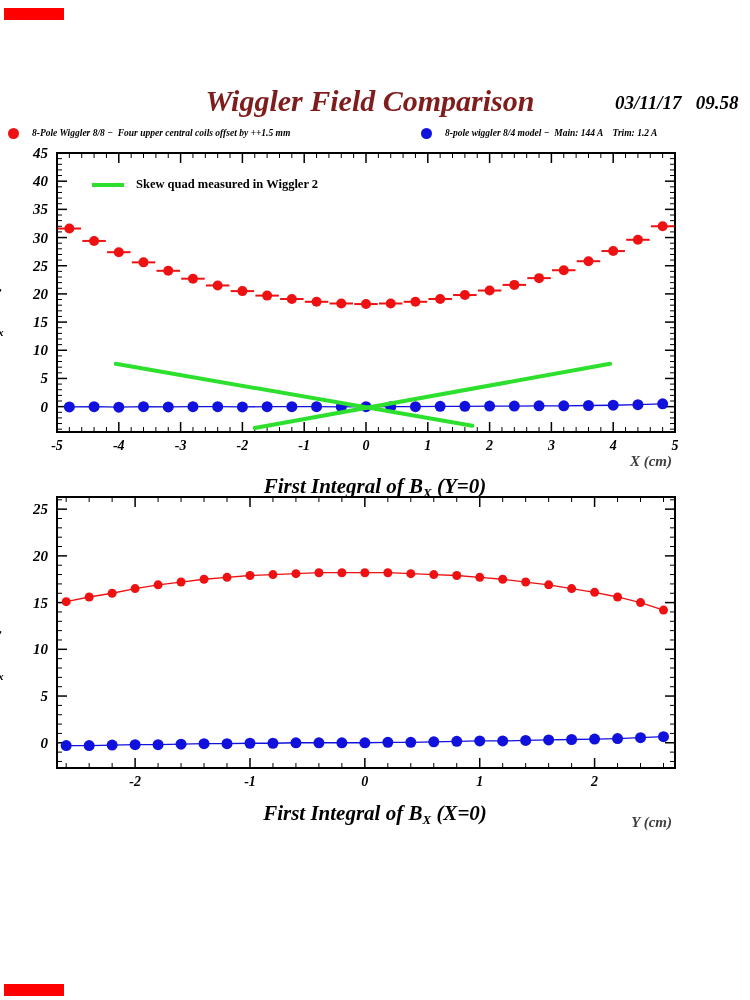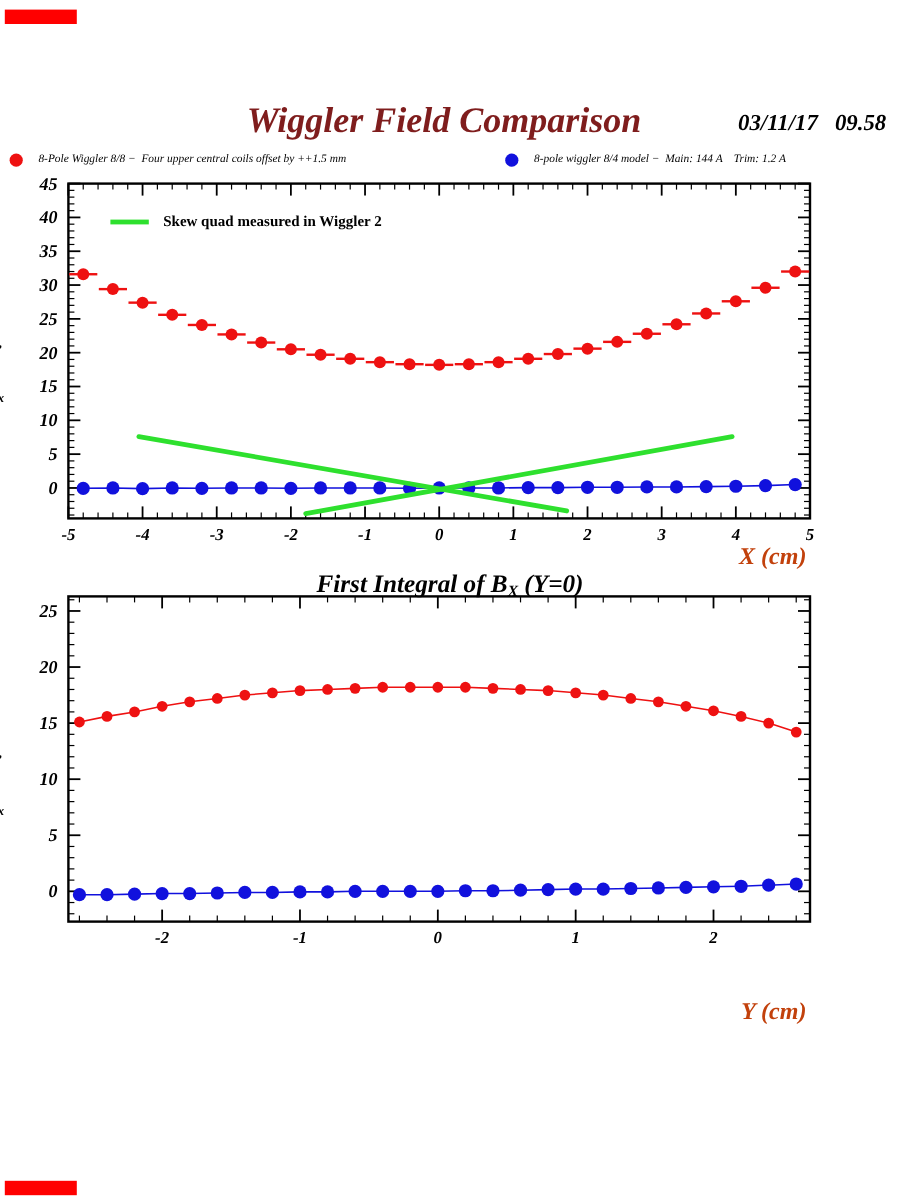--- a/index.html
+++ b/index.html
@@ -7,28 +7,28 @@
         font-family:"Liberation Serif","DejaVu Serif",serif;}
   .corner-bar{position:absolute;width:60px;height:12px;background:#f00;}
   .corner-bar.tl{left:4px;top:8px;}
   .corner-bar.bl{left:4px;top:984px;}
   .main-title{position:absolute;left:0;top:84px;width:740px;text-align:center;
       font-size:30px;font-weight:bold;font-style:italic;color:#7f1d1d;}
   .datetime{position:absolute;left:615px;top:92px;font-size:19px;font-weight:bold;
       font-style:italic;white-space:pre;color:#000;}
   .legend-item{position:absolute;top:127px;height:14px;}
   .legend-dot{position:absolute;top:1px;width:11px;height:11px;border-radius:50%;}
-  .legend-label{position:absolute;left:24px;top:1px;font-size:9.5px;font-weight:normal;
+  .legend-label{position:absolute;left:24px;top:1px;font-size:9.5px;font-weight:bold;
       font-style:italic;white-space:pre;color:#000;}
   .inner-legend{position:absolute;left:92px;top:177px;height:16px;}
   .line-swatch{position:absolute;top:6px;left:0;width:32px;height:4px;}
   .inner-legend-label{position:absolute;left:44px;top:0;font-size:12.5px;font-weight:bold;
       white-space:pre;color:#000;}
-  .axis-corner-label{position:absolute;width:115px;text-align:right;font-size:20px;
-      font-weight:bold;font-style:italic;color:#c2410c;}
+  .axis-corner-label{position:absolute;width:115px;text-align:right;font-size:15px;
+      font-weight:bold;font-style:italic;color:#404040;}
   .plot-title{position:absolute;left:0;width:750px;text-align:center;font-size:21px;
       font-weight:bold;font-style:italic;color:#000;}
   .plot-title .sub{font-size:13px;vertical-align:-4px;}
   .axis-fragment{position:absolute;left:-2px;font-size:11px;font-weight:bold;
       font-style:italic;color:#000;}
   svg{position:absolute;left:0;top:0;}
 </style>
 </head>
 <body>
 
@@ -557,20 +557,23 @@
   <div class="inner-legend">
     <span class="line-swatch" style="background: rgb(46, 224, 46);"></span>
     <span class="inner-legend-label">Skew quad measured in Wiggler 2</span>
   </div>
 
   <div class="axis-corner-label" style="left:557px;top:453px;">X (cm)</div>
   <div class="plot-title" style="top:474px;font-family:Liberation Serif, serif;">
     <span>First Integral of B</span><span class="sub">X</span><span> (Y=0)</span>
   </div>
 
-  <div class="axis-corner-label" style="left:557px;top:832px;">Y (cm)</div>
+  <div class="axis-corner-label" style="left:557px;top:814px;">Y (cm)</div>
+  <div class="plot-title" style="top:801px;">
+    <span>First Integral of B</span><span class="sub">X</span><span> (X=0)</span>
+  </div>
 
   <span class="axis-fragment" style="top:286px;">’</span>
   <span class="axis-fragment" style="top:326px;">x</span>
   <span class="axis-fragment" style="top:628px;">’</span>
   <span class="axis-fragment" style="top:670px;">x</span>
 
 </div>
 
 </body></html>

